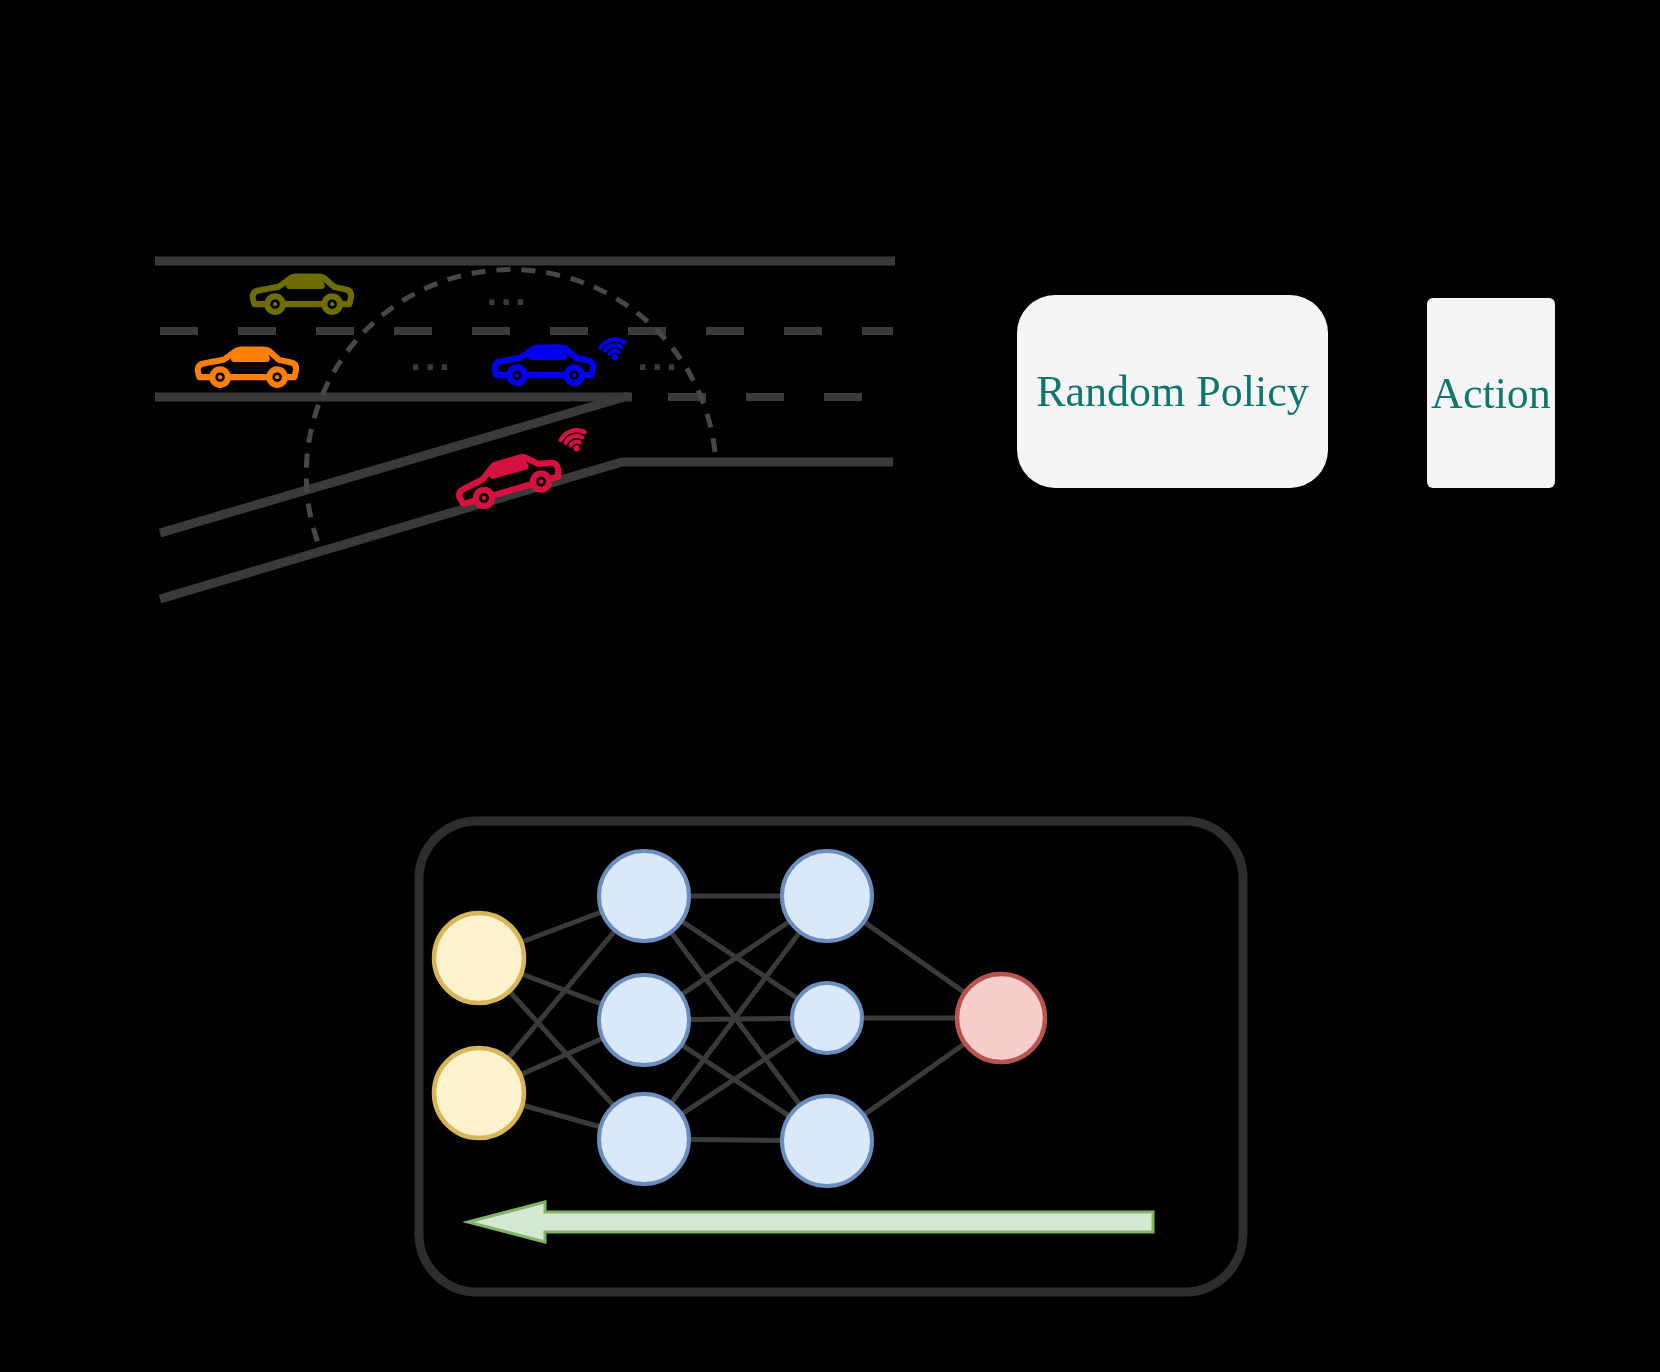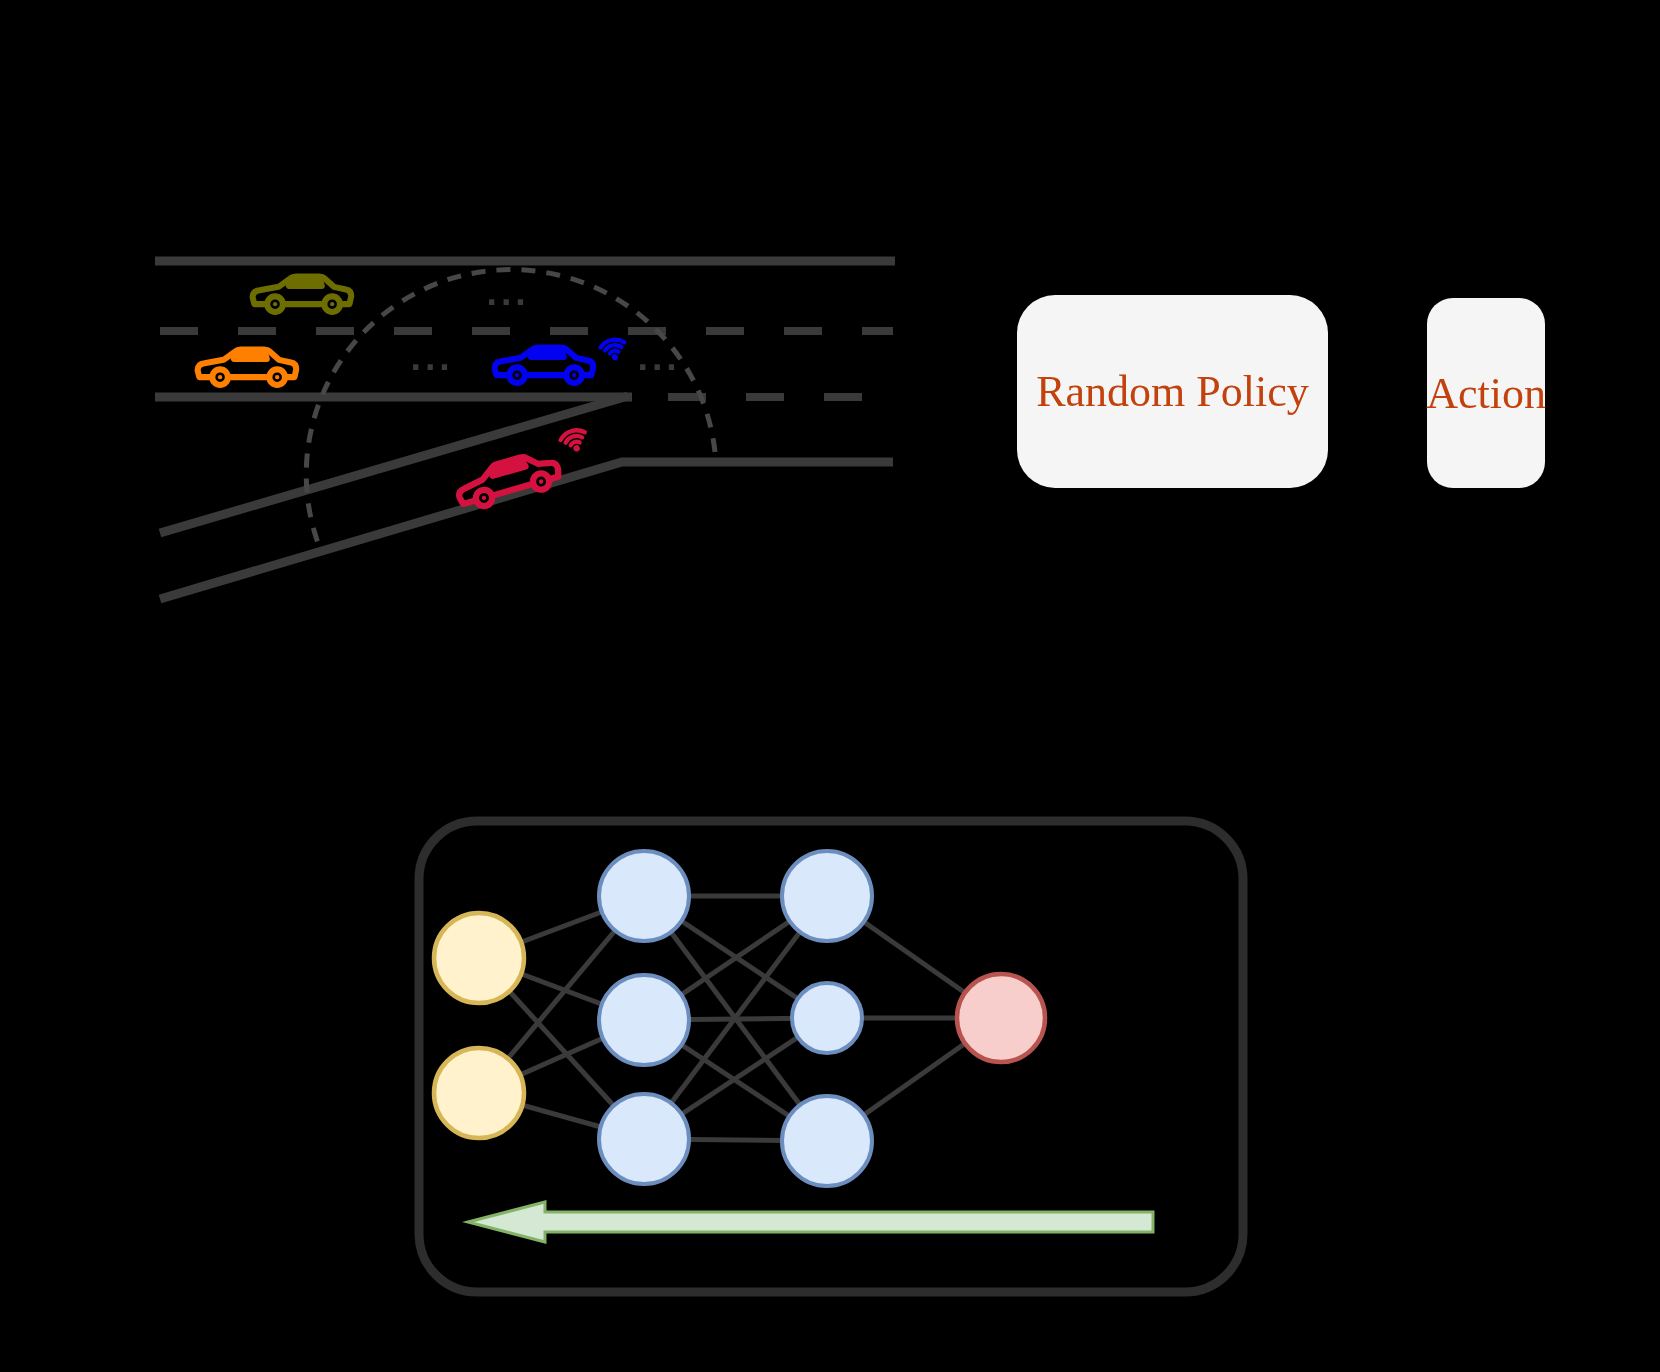--- a/index.html
+++ b/index.html
@@ -8,26 +8,26 @@
     background:#000;
     position:relative;
     overflow:hidden;
     font-family:"Liberation Serif","DejaVu Serif",serif;
   }
   #scene-svg{position:absolute;left:0;top:0;}
   .panel{
     position:absolute;
     background:#f5f5f5;
     display:flex;align-items:center;justify-content:center;
-    color:#c2410c;
+    color:#0f766e;
     font-size:44px;
     white-space:nowrap;
   }
   #random-policy-box{left:1017px;top:295px;width:311px;height:193px;border-radius:38px;}
-  #action-box{left:1427px;top:298px;width:118px;height:190px;border-radius:26px;}
+  #action-box{left:1427px;top:298px;width:128px;height:190px;border-radius:6px;}
   .ellipsis-text{
     font-family:"DejaVu Sans","Liberation Sans",sans-serif;
     font-weight:bold;font-size:30px;letter-spacing:3px;
   }
 </style>
 </head>
 <body>
 
 <svg id="scene-svg" width="1660" height="1372" viewBox="0 0 1660 1372">
   <defs>

